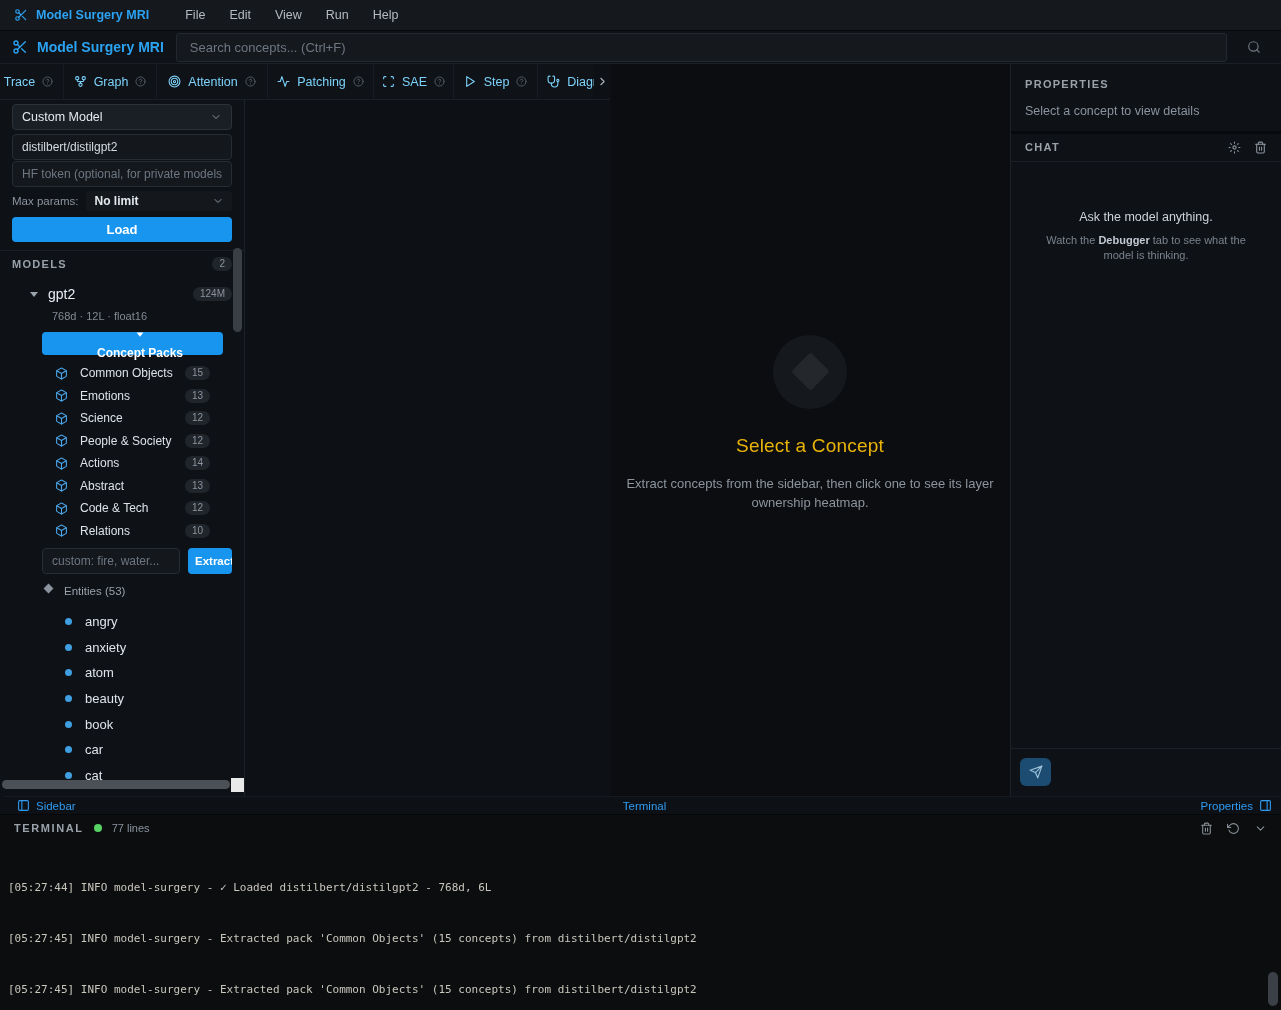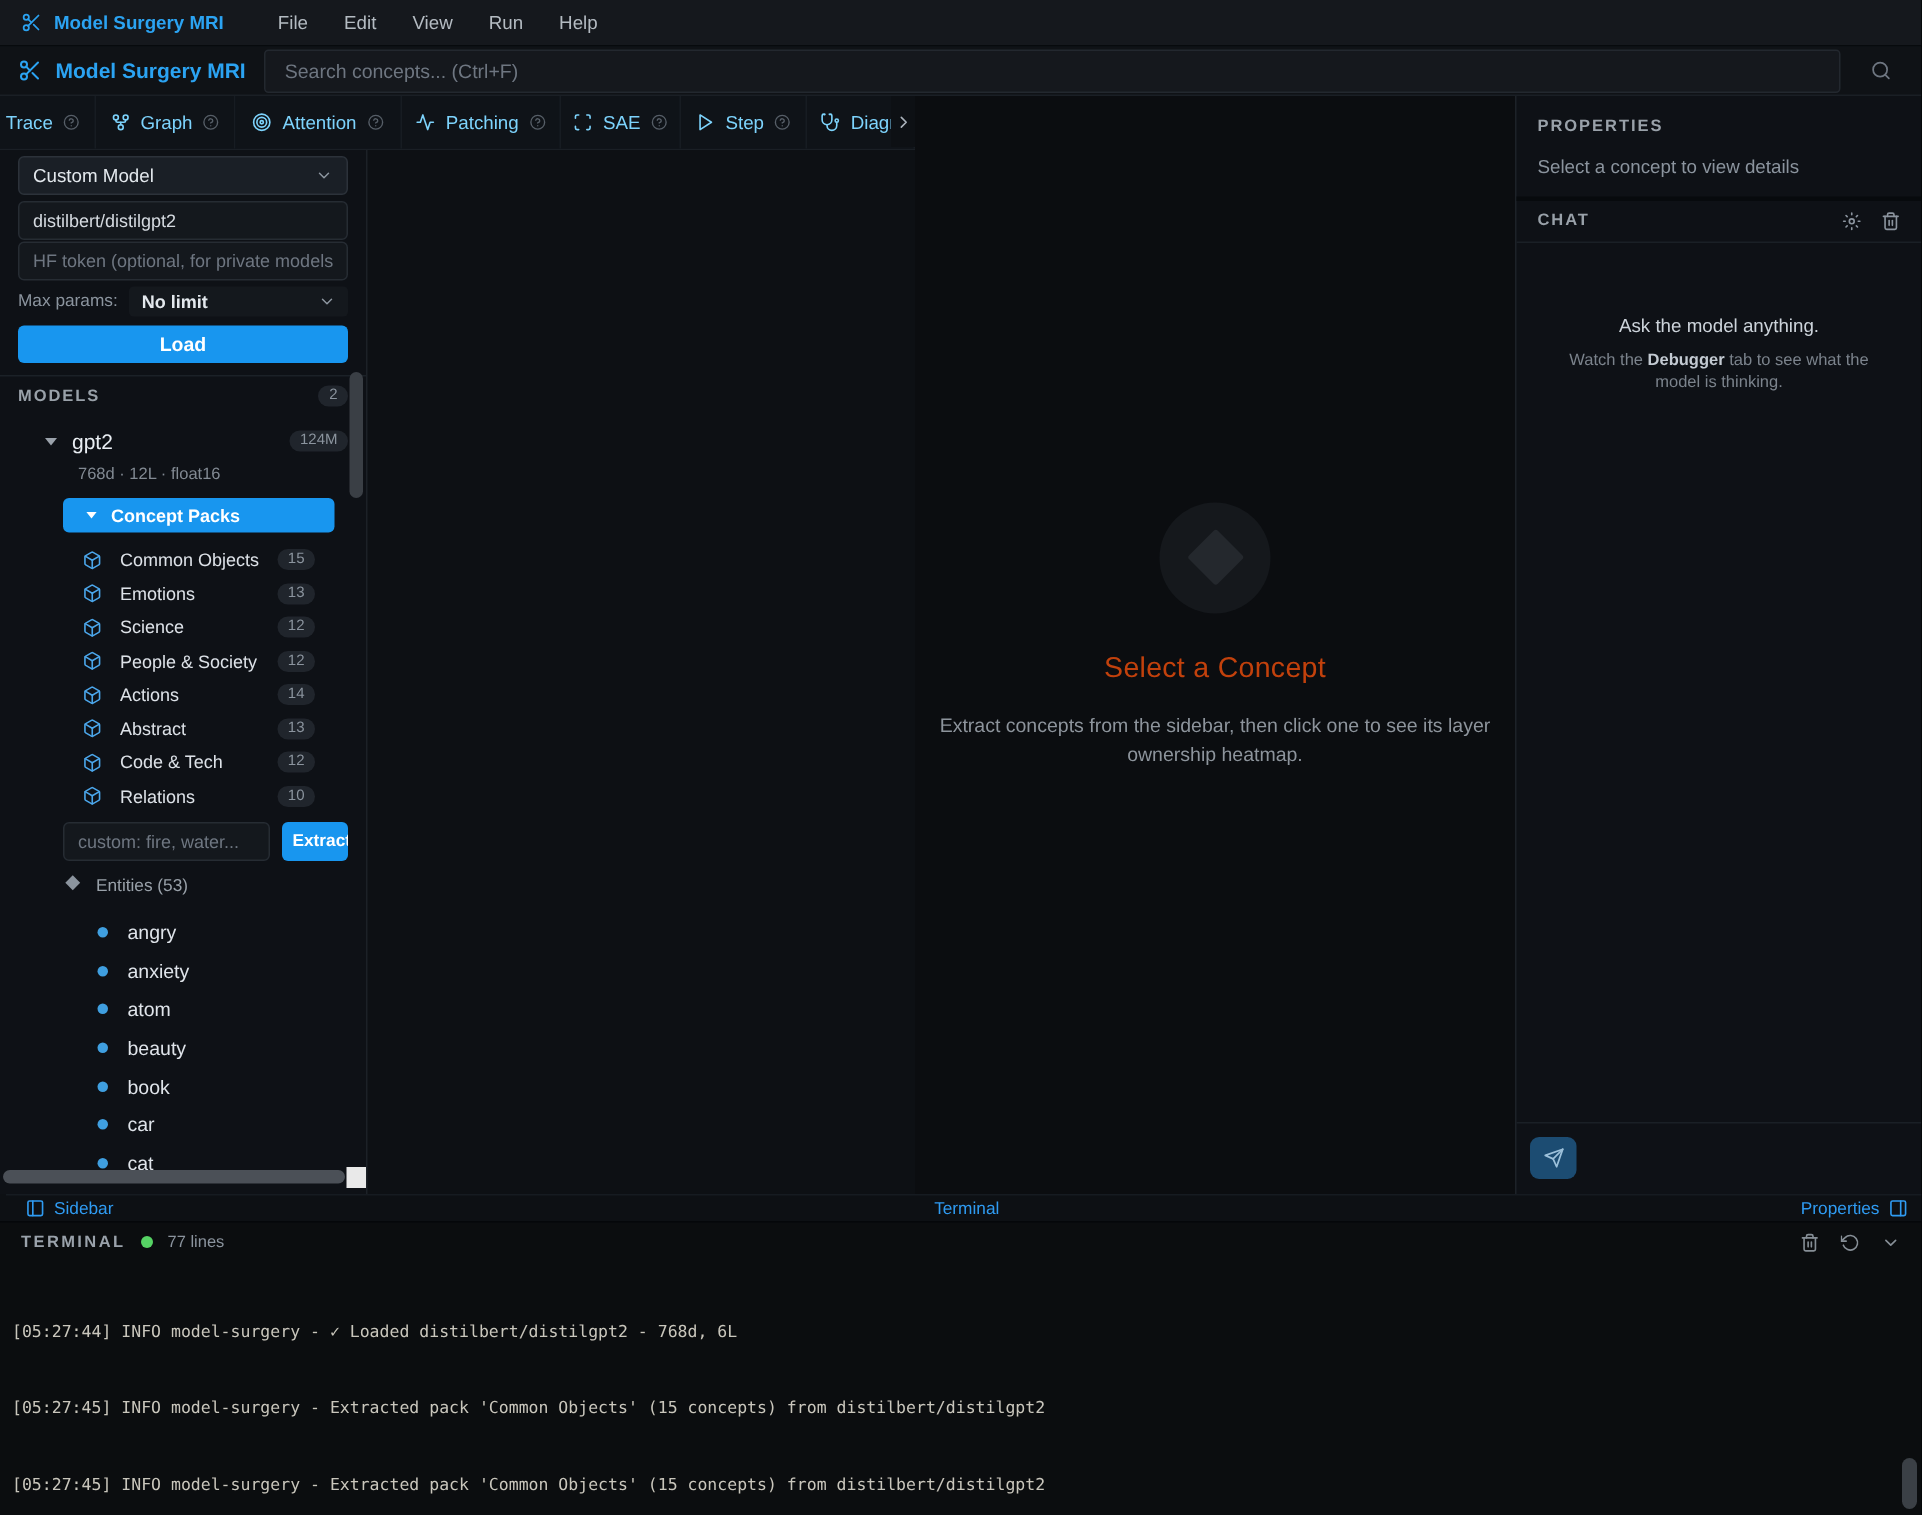--- a/index.html
+++ b/index.html
@@ -48,21 +48,21 @@
   .load-btn{width:100%;height:25px;font-size:13px;margin-top:6px;}
   .divider{height:1px;background:#1b2127;margin:8px -12px 6px;}
   .models-h{display:flex;align-items:center;justify-content:space-between;}
   .badge{background:#20252c;color:#8b949e;border-radius:9px;font-size:10px;padding:2px 7px;line-height:1;}
   .tree-row{display:flex;align-items:center;margin-top:13px;height:20px;}
   .caret{width:0;height:0;border-left:4px solid transparent;border-right:4px solid transparent;
          border-top:5px solid #9aa2ab;margin:0 10px 0 18px;}
   .model-name{font-size:14px;color:#e9eef3;flex:1;}
   .model-meta{font-size:11px;color:#828a93;margin:6px 0 0 40px;height:13px;}
   .packs-btn{margin:9px 0 0 30px;width:181px;height:23px;display:flex;align-items:center;
-             font-size:12px;padding:0 0 0 15px;box-sizing:border-box;gap:9px;}
+             font-size:12px;padding:0 0 0 15px;box-sizing:border-box;gap:9px;flex-direction:column;}
   .packs-btn .caret{border-top-color:#fff;margin:0;transform:scale(.85);}
   .pack-list{margin-top:7px;}
   .pack-row{display:flex;align-items:center;height:22.5px;margin-left:43px;padding-right:22px;gap:12px;}
   .pack-ic{color:#4ba6ea;}
   .pack-name{flex:1;font-size:12px;color:#dde2e8;}
   .custom-row{display:flex;margin:6px 0 0 30px;gap:8px;height:26px;}
   .custom-input{flex:1;min-width:0;}
   .extract-btn{width:44px;flex:none;font-size:11.5px;overflow:hidden;white-space:nowrap;
                text-align:left;padding:0 0 0 7px;}
   .ent-h{display:flex;gap:12px;margin:11px 0 0 33px;height:14px;
@@ -87,21 +87,21 @@
   .tab.active{background:#14191f;color:#e8edf3;border-bottom:2px solid #1e96ee;}
   .t1{width:113px}.t2{width:90px}.t3{width:93px}.t4{width:111px}.t5{width:106px}
   .t6{width:80px}.t7{width:84px}.t8{width:72px}
   .tabs-more{position:absolute;right:0;top:0;width:16px;height:34px;display:flex;
              align-items:center;justify-content:center;color:#aab2bb;background:#0d1014;}
   .canvas{flex:1;background:#0b0d10;display:flex;align-items:center;justify-content:center;}
   .empty{text-align:center;margin-top:-14px;}
   .es-circle{width:74px;height:74px;border-radius:50%;background:#15181c;margin:0 auto 26px;
              display:flex;align-items:center;justify-content:center;}
   .es-diamond{width:27px;height:27px;background:#24282d;transform:rotate(45deg);border-radius:2px;}
-  .es-title{font-size:19px;color:#c2410c;margin:0 0 17px;font-weight:400;letter-spacing:.2px;}
+  .es-title{font-size:19px;color:#eab308;margin:0 0 17px;font-weight:400;letter-spacing:.2px;}
   .es-desc{font-size:13px;color:#8d949c;line-height:19px;width:400px;margin:0 auto;}
 
   
   .rpanel{width:271px;flex:none;background:#0e1116;border-left:1px solid #1d2228;
           display:flex;flex-direction:column;box-sizing:border-box;}
   .props{padding:14px 14px 13px;}
   .props-text{margin-top:13px;font-size:12.5px;color:#8b949e;}
   .panel-sep{height:3px;background:#070a0d;flex:none;}
   .chat-header{height:27px;display:flex;align-items:center;justify-content:space-between;
                padding:0 14px;border-bottom:1px solid #1a2026;flex:none;}

